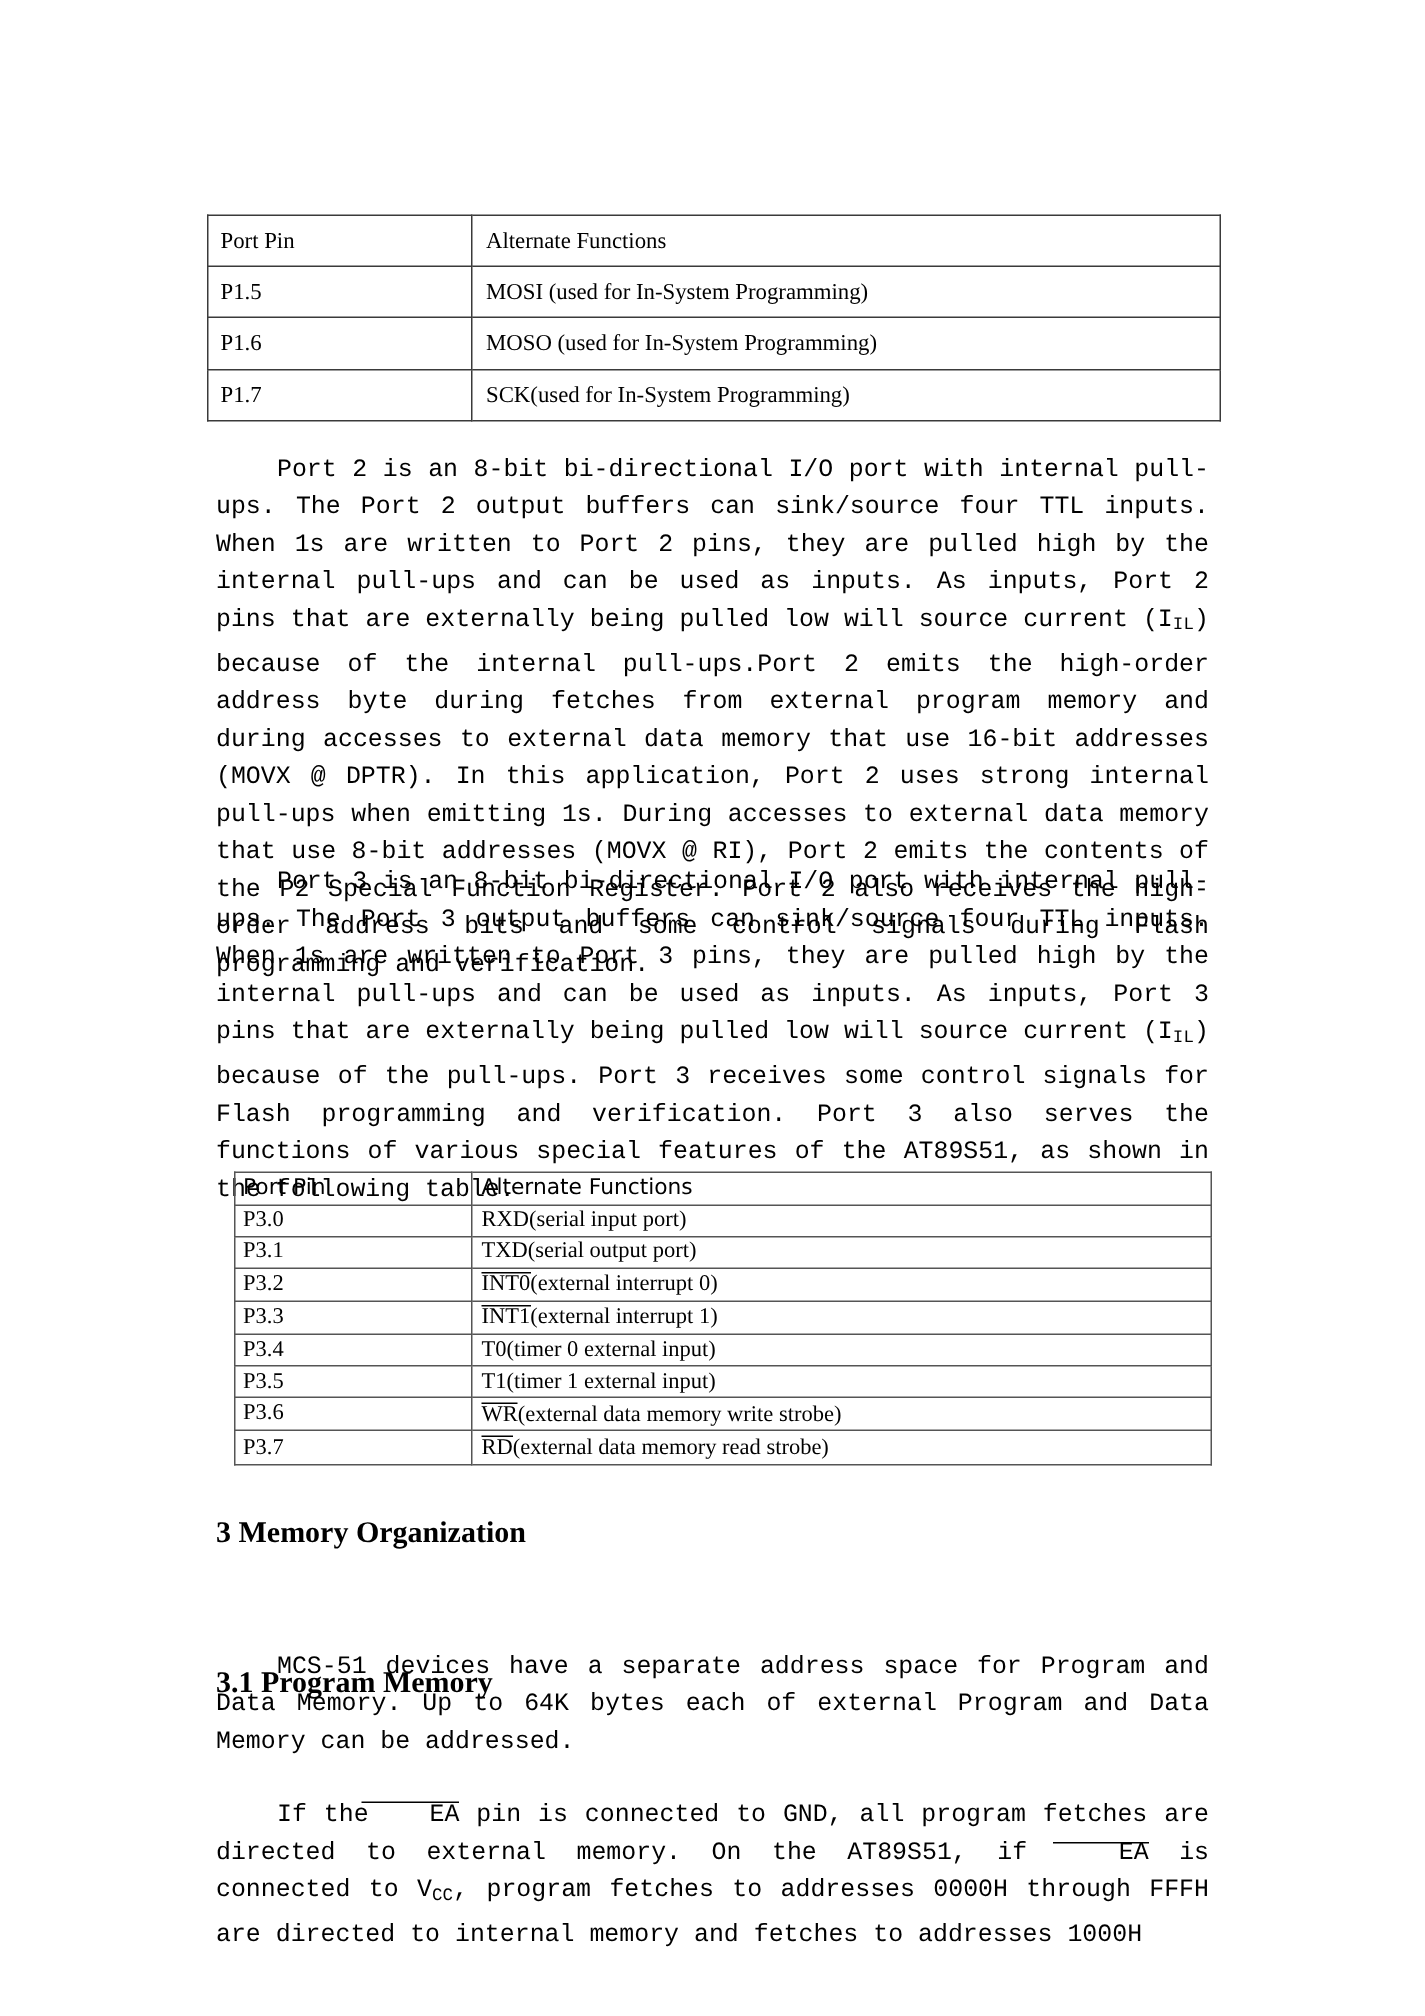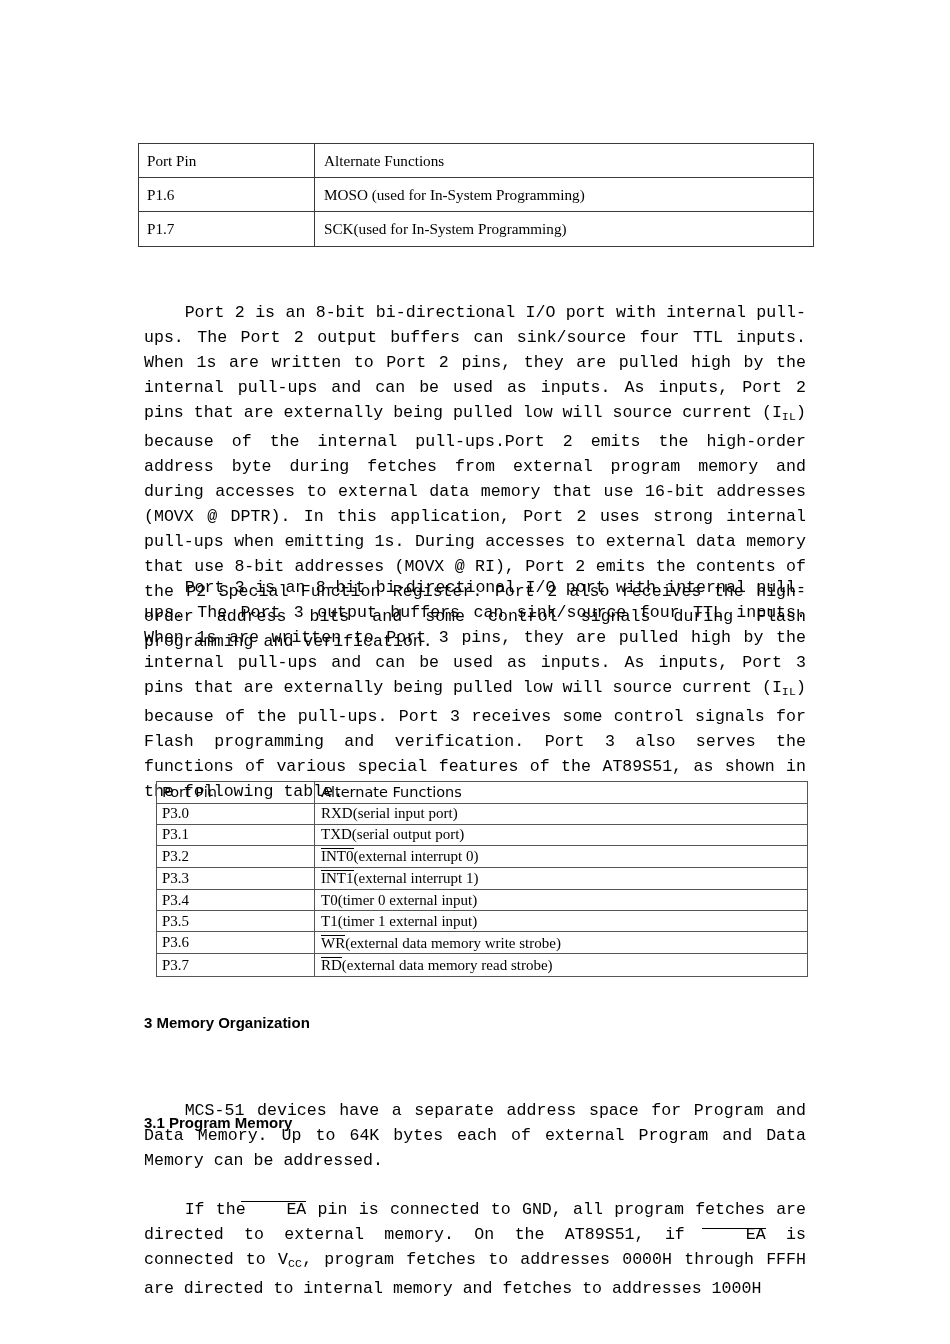--- a/index.html
+++ b/index.html
@@ -88,24 +88,24 @@
     font-size: 16.6px;
     line-height: 25px;
     text-align: justify;
     text-justify: inter-word;
     font-family: Liberation Mono, monospace;
   }
   p.body.indent { text-indent: 2.45em; }
 
   h2.head {
     margin: 0;
-    font-size: 15px;
+    font-size: 20px;
     line-height: 25px;
     font-weight: bold;
-    font-family: Liberation Sans, sans-serif;
+    font-family: Liberation Serif, serif;
   }
 
   
   .blk { position: absolute; left: 144px; width: 662px; }
 
   #para-port2 { top: 300px; }
   #para-port3 { top: 575px; }
   #head-mem   { top: 1010px; }
   #para-mem   { top: 1098px; }
   #head-prog  { top: 1110px; }
@@ -151,20 +151,24 @@
 <div class="page">
 
   <div class="table-one-wrap">
     <table class="table-one">
       <tbody>
         <tr>
           <td class="c1">Port Pin</td>
           <td class="c2">Alternate Functions</td>
         </tr>
         <tr>
+          <td class="c1">P1.5</td>
+          <td class="c2">MOSI (used for In-System Programming)</td>
+        </tr>
+        <tr>
           <td class="c1">P1.6</td>
           <td class="c2">MOSO (used for In-System Programming)</td>
         </tr>
         <tr>
           <td class="c1">P1.7</td>
           <td class="c2">SCK(used for In-System Programming)</td>
         </tr>
       </tbody>
     </table>
   </div>

